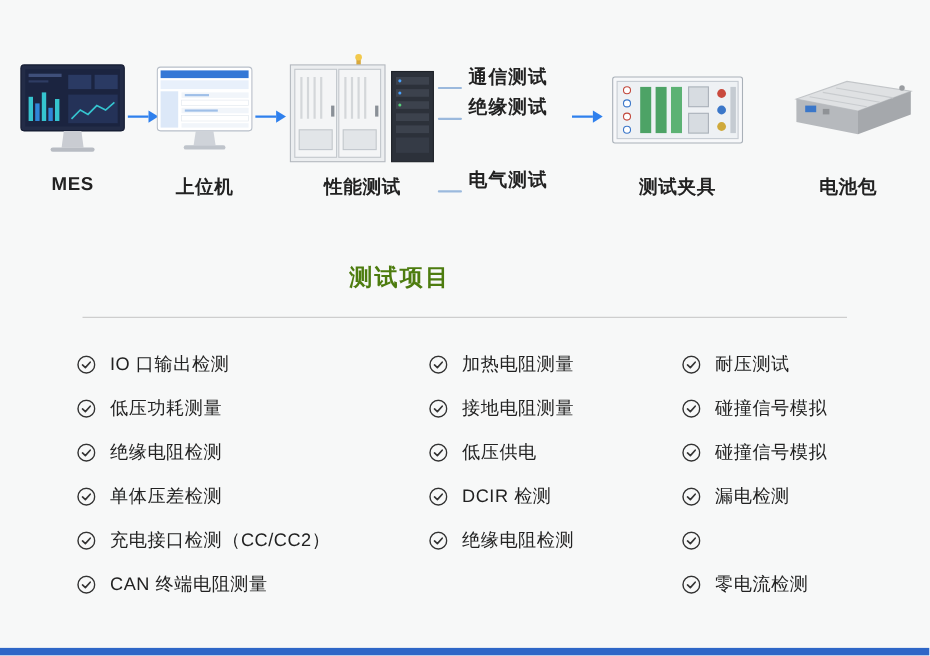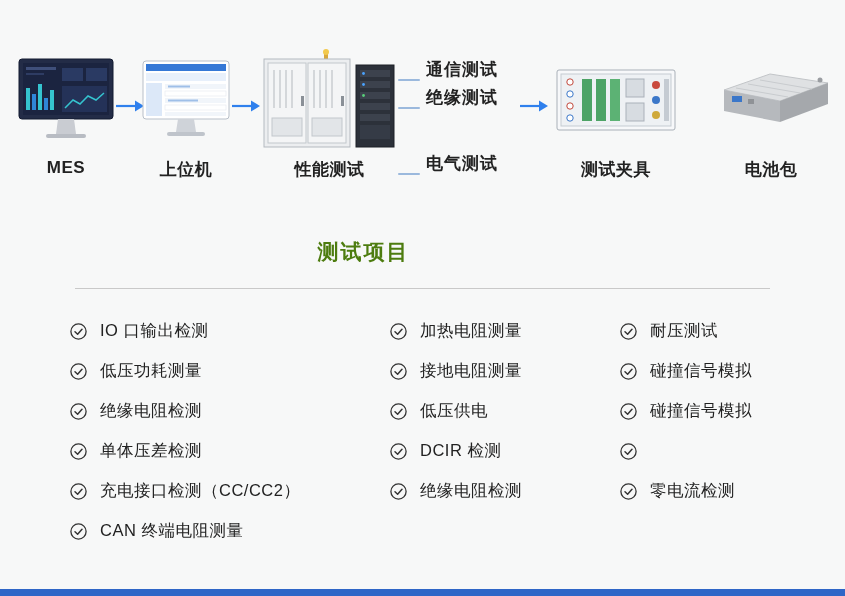--- a/index.html
+++ b/index.html
@@ -321,20 +321,29 @@
           </span>
         <span class="check-text">碰撞信号模拟</span>
       </div>
       <div class="check-item">
         <span class="check-icon">
             <svg width="17" height="17" viewBox="0 0 17 17">
               <circle cx="8.5" cy="8.5" r="7.6" fill="none" stroke="#333" stroke-width="1.3"></circle>
               <path d="M5 8.8 L7.6 11.2 L12 6.3" fill="none" stroke="#333" stroke-width="1.5" stroke-linecap="round" stroke-linejoin="round"></path>
             </svg>
           </span>
+        <span class="check-text">漏电检测</span>
+      </div>
+      <div class="check-item">
+        <span class="check-icon">
+            <svg width="17" height="17" viewBox="0 0 17 17">
+              <circle cx="8.5" cy="8.5" r="7.6" fill="none" stroke="#333" stroke-width="1.3"></circle>
+              <path d="M5 8.8 L7.6 11.2 L12 6.3" fill="none" stroke="#333" stroke-width="1.5" stroke-linecap="round" stroke-linejoin="round"></path>
+            </svg>
+          </span>
       </div>
       <div class="check-item">
         <span class="check-icon">
             <svg width="17" height="17" viewBox="0 0 17 17">
               <circle cx="8.5" cy="8.5" r="7.6" fill="none" stroke="#333" stroke-width="1.3"></circle>
               <path d="M5 8.8 L7.6 11.2 L12 6.3" fill="none" stroke="#333" stroke-width="1.5" stroke-linecap="round" stroke-linejoin="round"></path>
             </svg>
           </span>
         <span class="check-text">零电流检测</span>
       </div>

